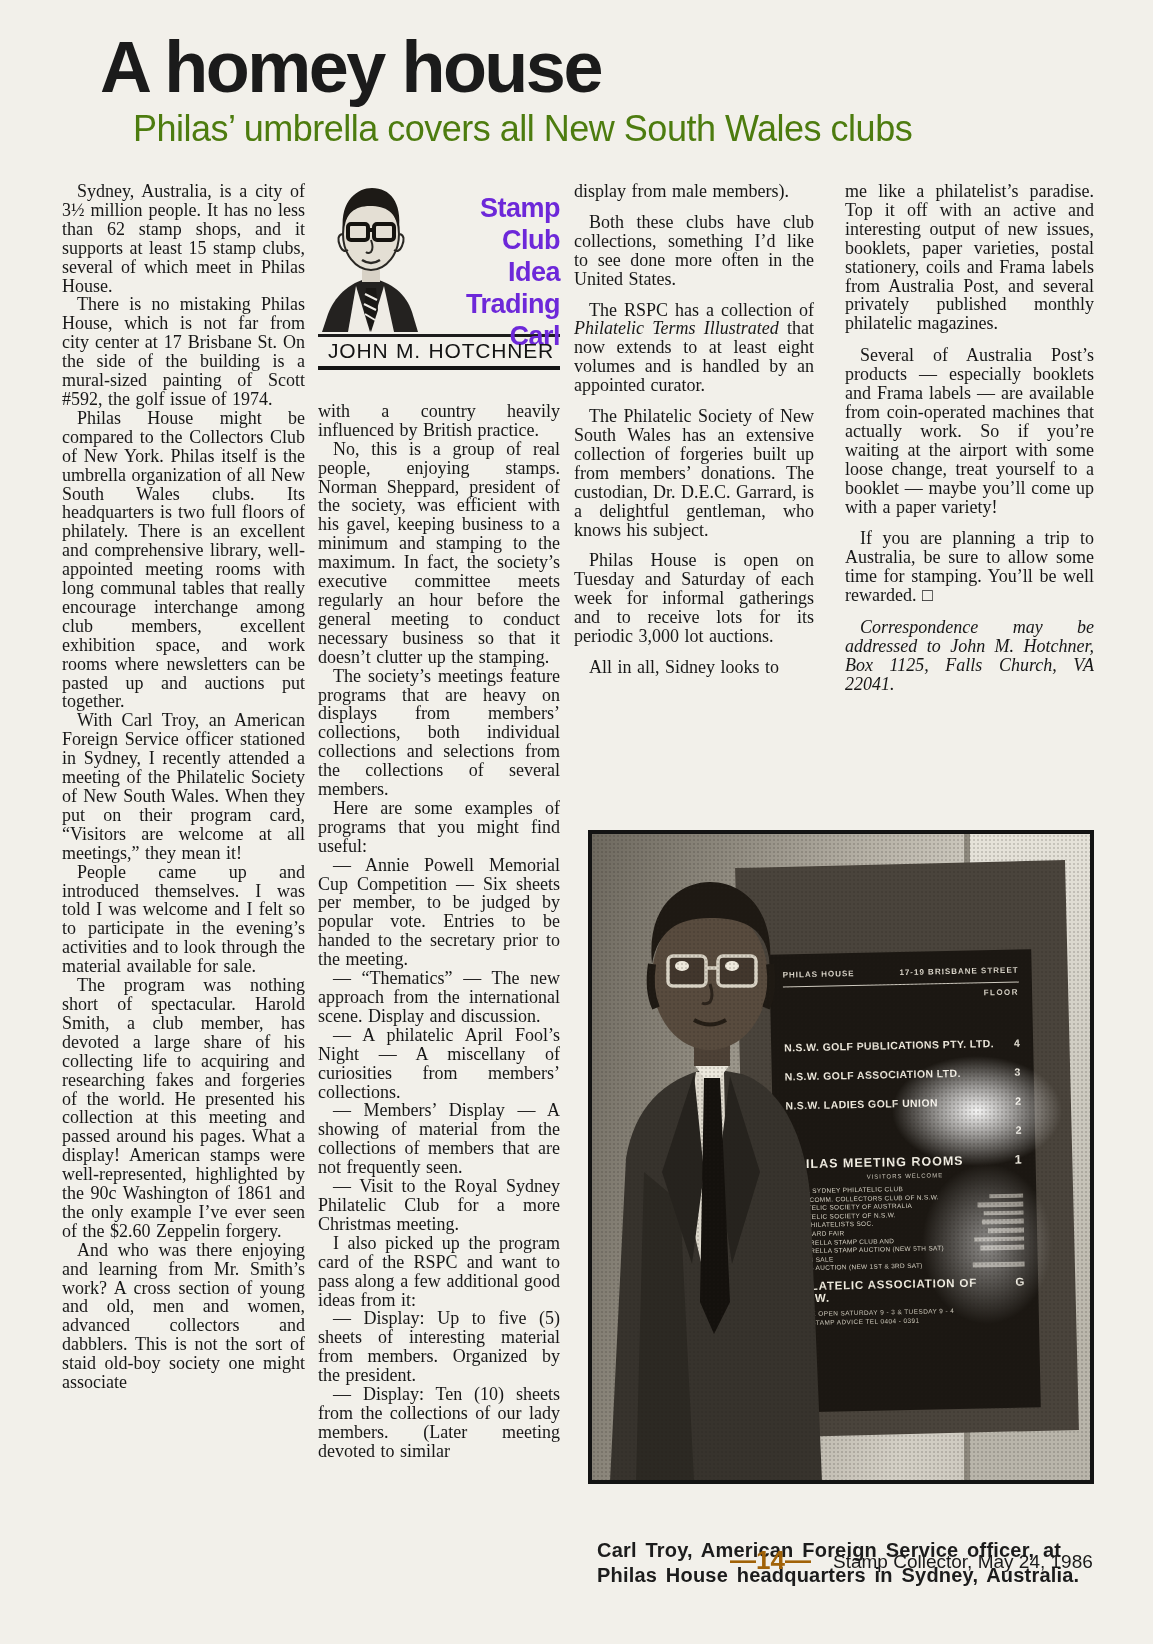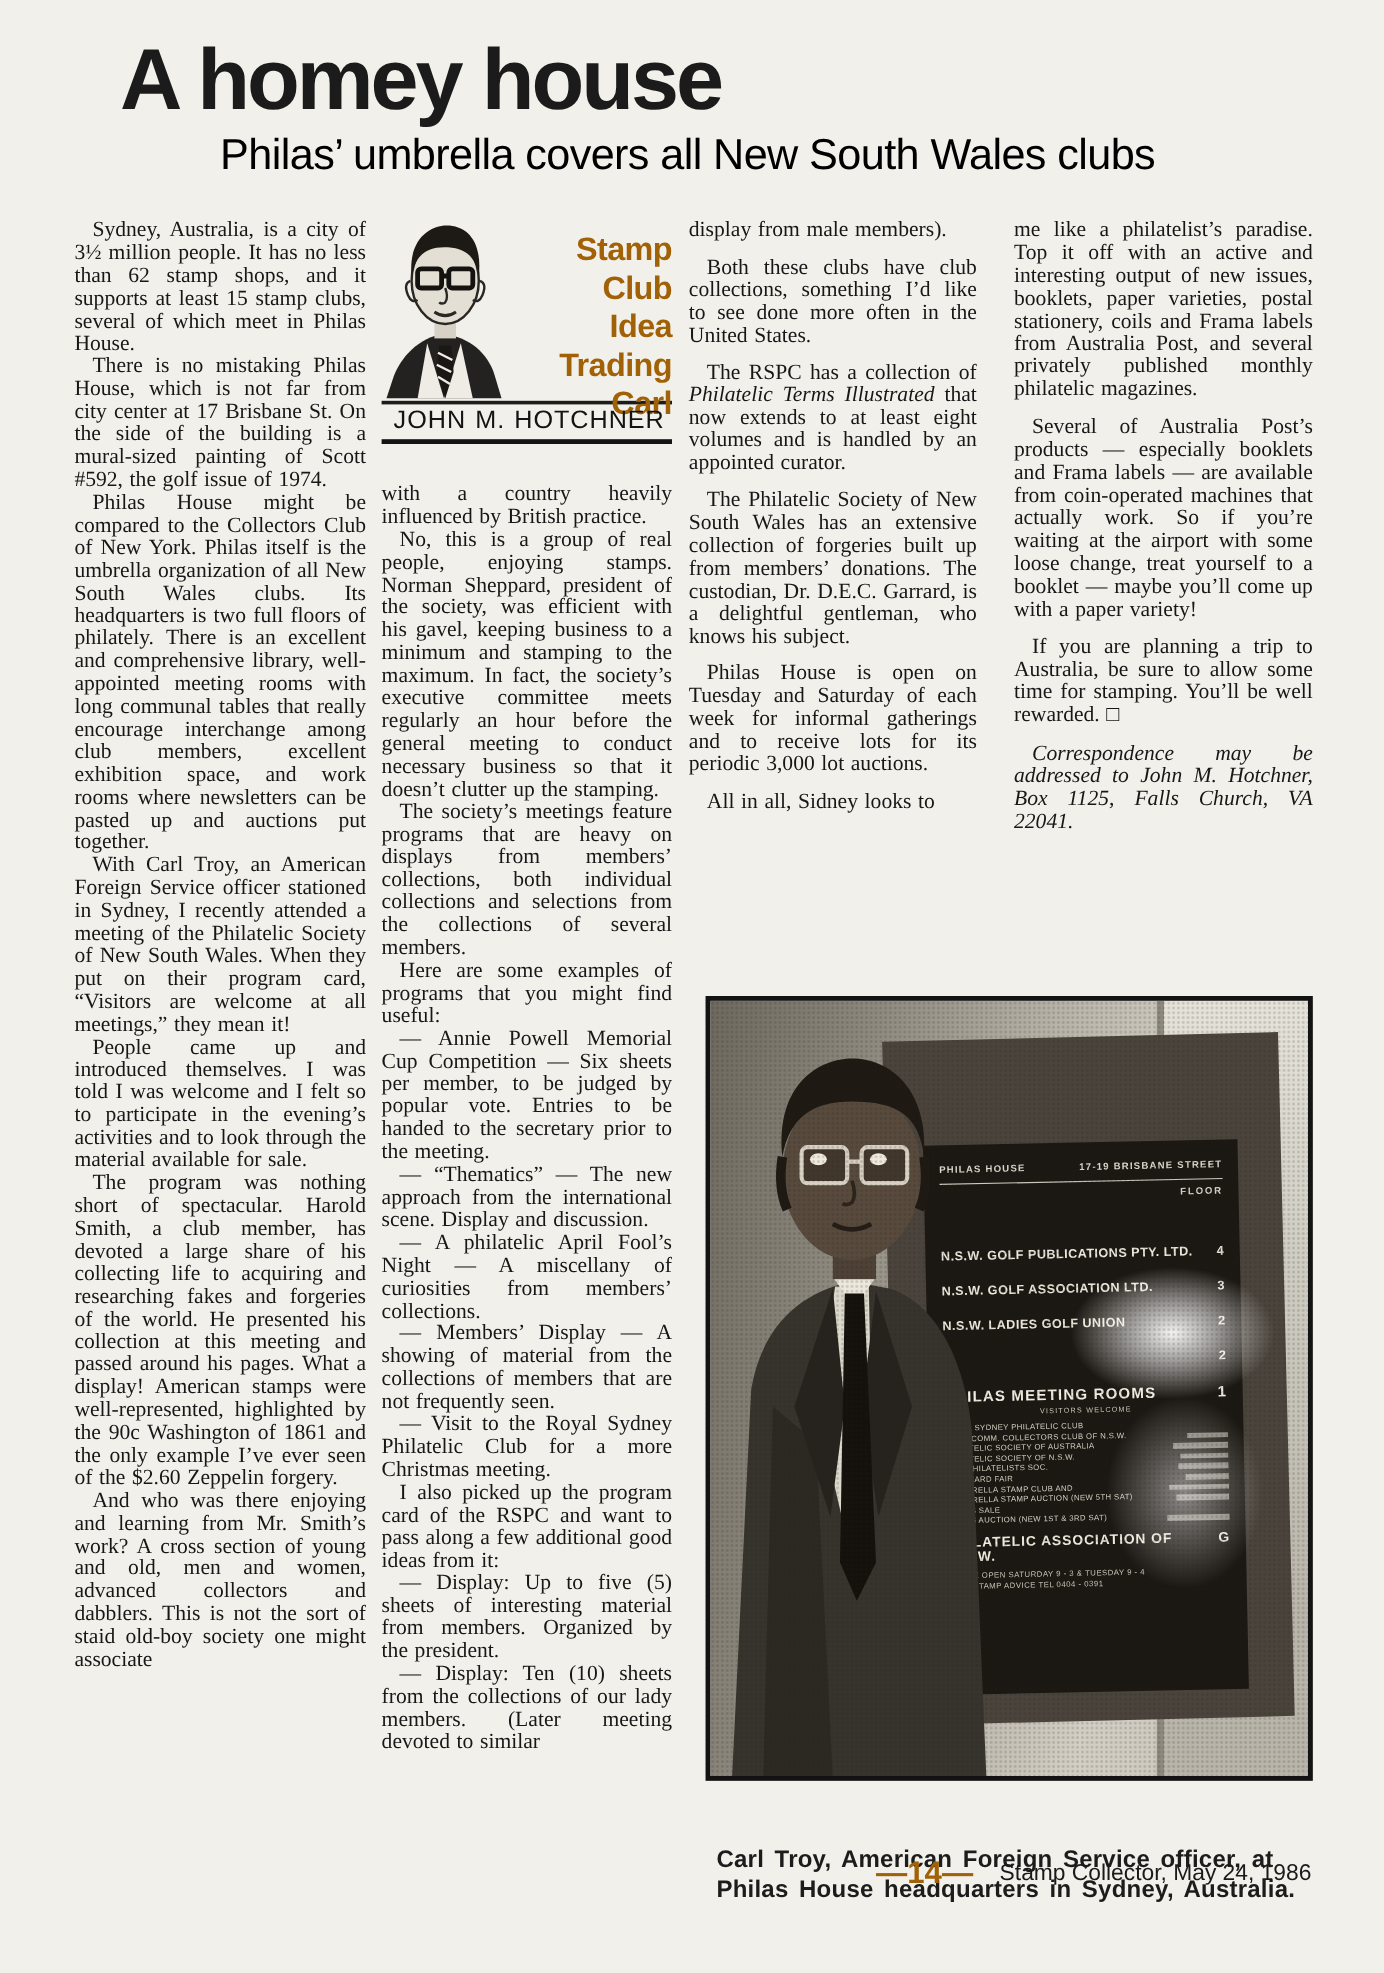--- a/index.html
+++ b/index.html
@@ -11,21 +11,21 @@
 
   
   .headline{
     position:absolute;left:100px;top:26px;margin:0;
     font-family:"Liberation Sans", sans-serif;font-weight:bold;
     font-size:72px;letter-spacing:-2.5px;color:#1b1b1b;
   }
   .subhead{
     position:absolute;left:133px;top:108px;margin:0;width:880px;
     font-family:"Liberation Sans", sans-serif;font-weight:normal;
-    font-size:36px;letter-spacing:-0.5px;color:#000000;text-align:center;
+    font-size:36px;letter-spacing:-0.5px;color:#4d7c0f;
   }
 
   
   .col{
     position:absolute;top:182px;width:243px;
     font-size:18px;line-height:18.9px;text-align:justify;
     color:#171717;word-spacing:1px;
   }
   .col p{margin:0;text-indent:15px;}
   .col p.cont{text-indent:0;}
@@ -36,21 +36,21 @@
   .col3 p{margin-bottom:12px;}
   .col4 p{margin-bottom:13px;}
 
   
   .byline-box{margin-bottom:32px;}
   .byline-top{display:flex;height:150px;}
   .portrait{width:104px;height:150px;flex:none;}
   .masthead{
     flex:1;text-align:right;padding-top:10px;
     font-family:"Liberation Sans", sans-serif;font-weight:bold;
-    font-size:27px;line-height:32px;color:#a16207;letter-spacing:-0.5px;
+    font-size:27px;line-height:32px;color:#6d28d9;letter-spacing:-0.5px;
   }
   .rule-thin{border-top:3px solid #1c1c1c;margin-top:2px;}
   .byline-name{
     font-family:"Liberation Sans", sans-serif;font-size:21px;
     letter-spacing:0.8px;color:#141414;padding:5px 0 5px 10px;
   }
   .rule-thick{border-top:4px solid #141414;}
 
   
   .photo{

